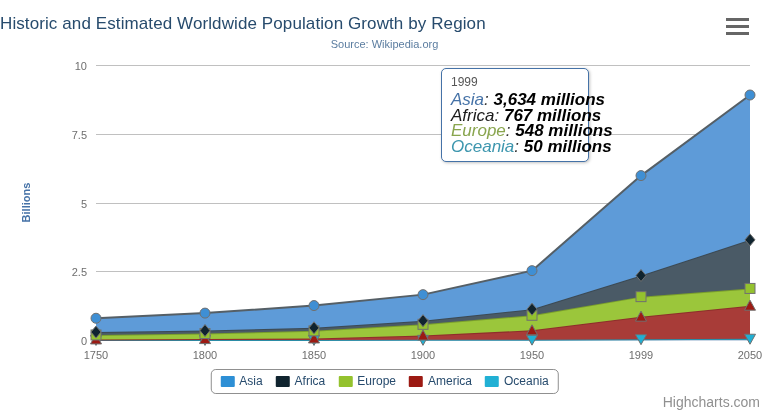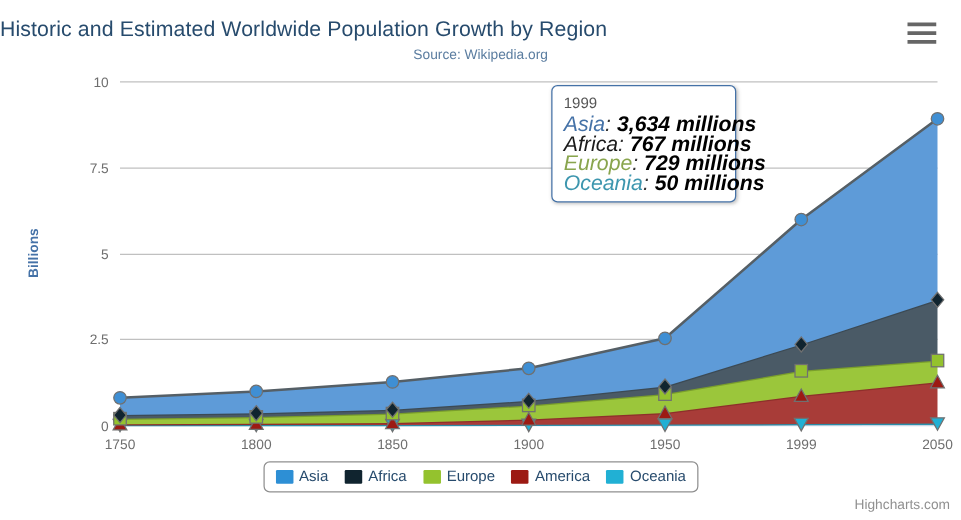--- a/index.html
+++ b/index.html
@@ -27,21 +27,21 @@
   .hamburger{
     position:absolute;right:20px;top:18px;
     width:23px;height:17px;
     display:flex;flex-direction:column;justify-content:space-between;
     cursor:pointer;
   }
   .hamburger span{display:block;height:3px;background:#666666;border-radius:0;}
 
   .credits{
     position:absolute;right:9px;bottom:6px;
-    font-size:11px;color:#909090;
+    font-size:14px;color:#909090;
   }
 
   svg.plot{position:absolute;left:0;top:0;}
 
   .axis-label{font-size:11px;fill:#6e6e6e;font-family:"Liberation Sans",sans-serif;}
   .axis-title{font-size:11px;fill:#4572A7;font-weight:bold;font-family:"Liberation Sans",sans-serif;}
 
   
   .legend{
     position:absolute;left:50%;transform:translateX(-50%);
@@ -173,19 +173,19 @@
         <span class="legend-swatch" style="background: rgb(33, 176, 212);"></span>
         <span class="legend-text">Oceania</span>
       </div>
     </div>
 
   <div class="tooltip" id="tooltip">
     <div class="tt-header">1999</div>
     <div id="tooltip-rows">
         <div class="tt-row"><span class="tt-name" style="color: rgb(69, 114, 167);">Asia</span><span>: </span><span class="tt-val">3,634 millions</span></div>
         <div class="tt-row"><span class="tt-name" style="color: rgb(26, 26, 26);">Africa</span><span>: </span><span class="tt-val">767 millions</span></div>
-        <div class="tt-row"><span class="tt-name" style="color: rgb(137, 165, 78);">Europe</span><span>: </span><span class="tt-val">729 millions</span></div>
+        <div class="tt-row"><span class="tt-name" style="color: rgb(137, 165, 78);">Europe</span><span>: </span><span class="tt-val">548 millions</span></div>
         <div class="tt-row"><span class="tt-name" style="color: rgb(61, 150, 174);">Oceania</span><span>: </span><span class="tt-val">50 millions</span></div>
       </div>
   </div>
 
   <div class="credits">Highcharts.com</div>
 </div>
 
 </body></html>

